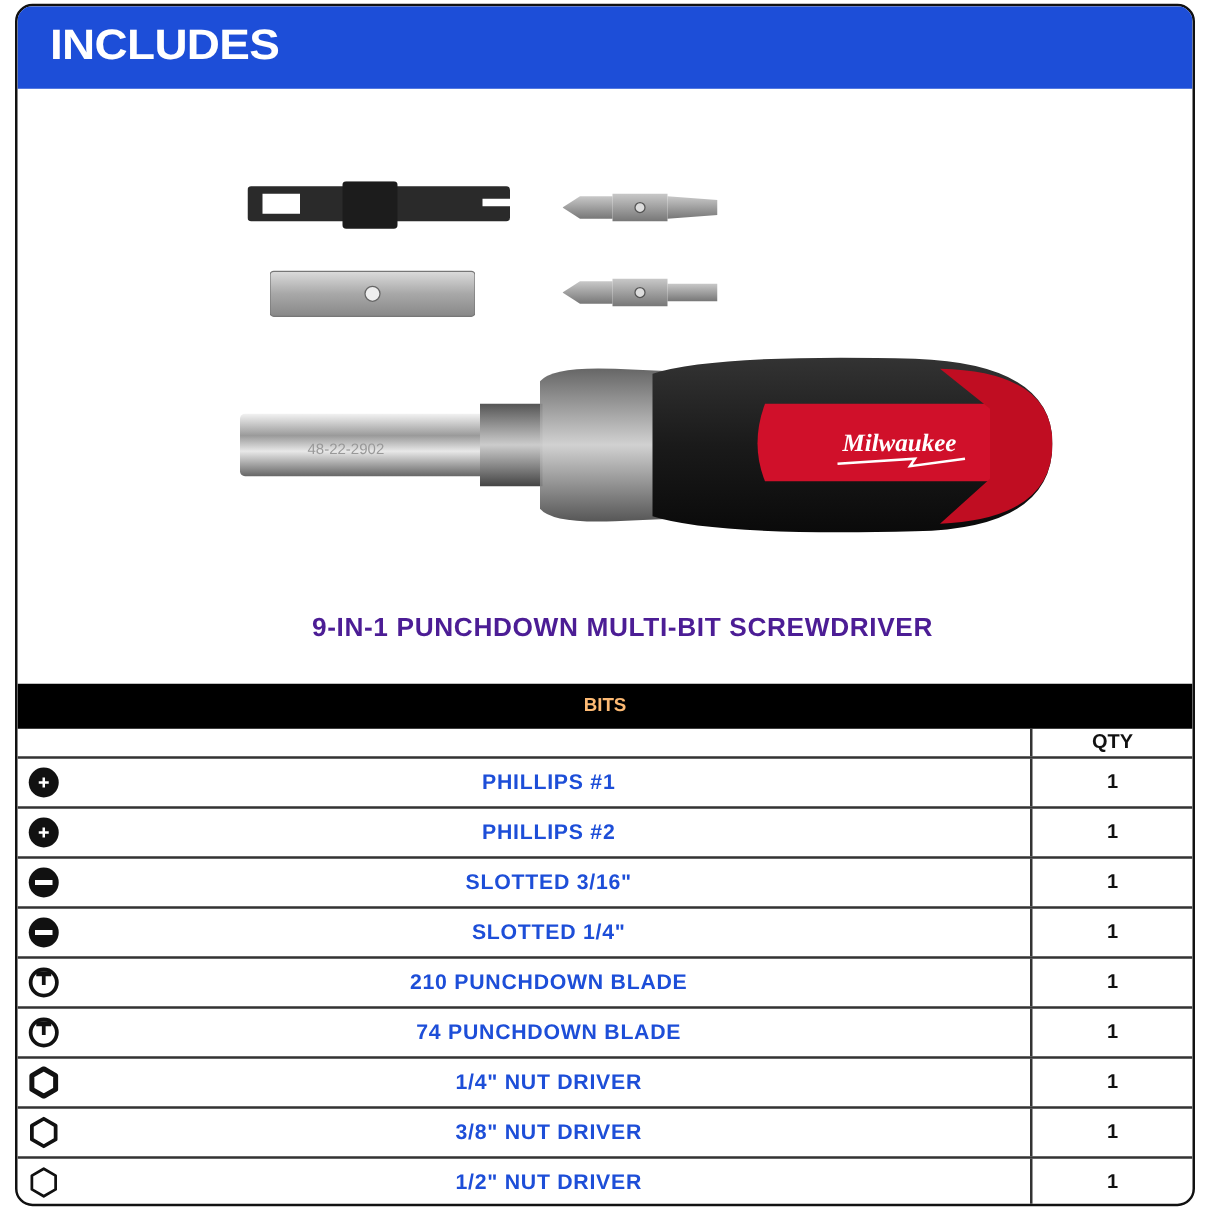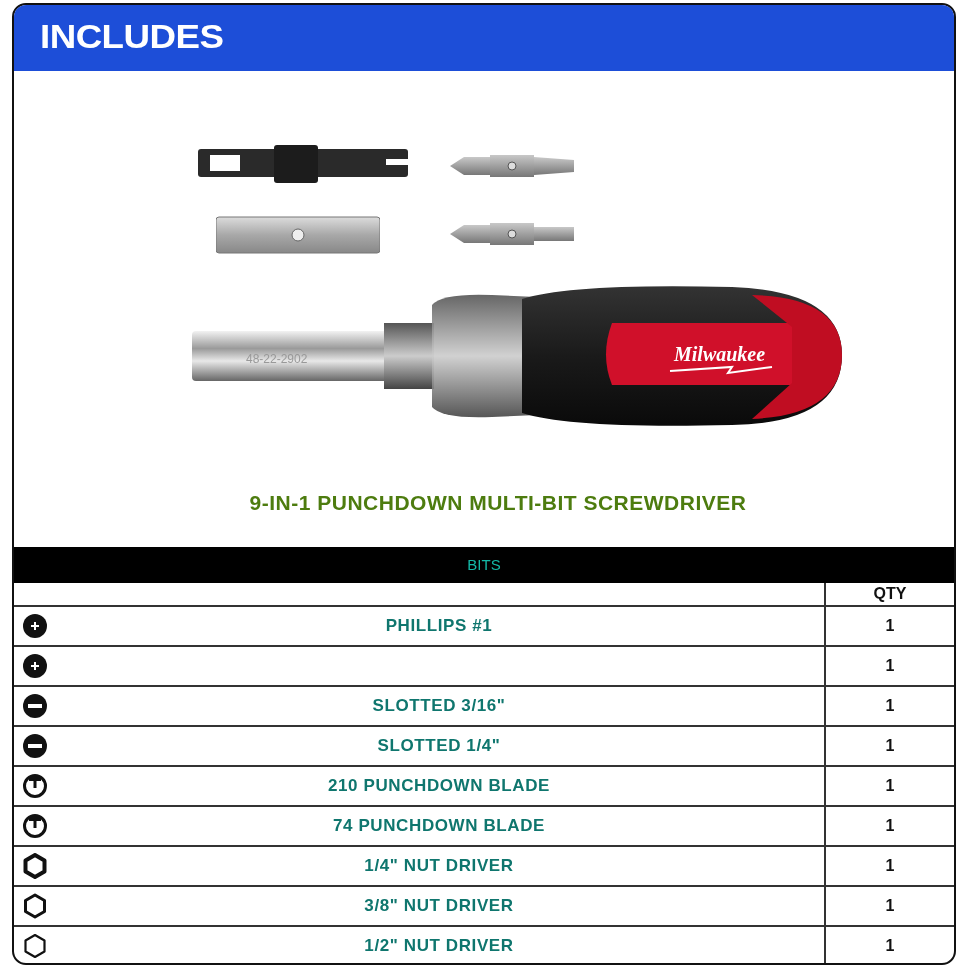--- a/index.html
+++ b/index.html
@@ -11,38 +11,38 @@
   .inc-header {
     position: absolute; left: 0; top: 0; right: 0; height: 66px; background: #1d4ed8; text-align: center;
   }
   .inc-title {
     position: absolute; left: 26px; top: 12px; color: #fff; font-weight: bold;
     font-size: 34px; letter-spacing: -0.5px; transform: scaleX(1.08); transform-origin: left;
   }
   .product-area { position: absolute; left: 0; top: 66px; right: 0; height: 476px; margin-left: 28px; }
   .product-title {
     position: absolute; left: 0; right: 0; top: 420px; text-align: center;
-    font-weight: bold; font-size: 21px; color: #4d7c0f; letter-spacing: 0.5px;
+    font-weight: bold; font-size: 21px; color: #4c1d95; letter-spacing: 0.5px;
   }
   .bits-header {
     position: absolute; left: 0; right: 0; top: 542px; height: 36px; background: #000;
-    color: #14b8a6; font-weight: normal; font-size: 15px; text-align: center; line-height: 36px;
+    color: #fdba74; font-weight: bold; font-size: 15px; text-align: center; line-height: 36px;
   }
   .table { position: absolute; left: 0; right: 0; top: 578px; }
   .qty-head-row { height: 22px; position: relative; border-bottom: 2px solid #333; }
   .qty-head {
     position: absolute; left: 810px; right: 0; top: 0; height: 22px; border-left: 2px solid #333;
     text-align: center; font-weight: bold; font-size: 16px; line-height: 22px; color: #111;
   }
   .row { height: 38px; position: relative; border-bottom: 2px solid #333; }
   .row:last-child { border-bottom: none; }
   .row .icon { position: absolute; left: 8px; top: 6px; width: 26px; height: 26px; }
   .row .name {
     position: absolute; left: 40px; width: 770px; top: 0; line-height: 38px; text-align: center;
-    font-weight: bold; font-size: 17px; color: #0f766e; letter-spacing: 0.6px;
+    font-weight: bold; font-size: 17px; color: #1d4ed8; letter-spacing: 0.6px;
   }
   .row .qty {
     position: absolute; left: 810px; right: 0; top: 0; height: 38px; border-left: 2px solid #333;
     text-align: center; line-height: 38px; font-weight: bold; font-size: 16px; color: #111;
   }
   svg { display: block; }
 </style>
 </head>
 <body>
 
@@ -136,20 +136,21 @@
           <path d="M13,9 V17 M9,13 H17" stroke="#fff" stroke-width="2"></path>
         </svg>
       <div class="name">PHILLIPS #1</div>
       <div class="qty">1</div>
     </div>
     <div class="row">
       <svg class="icon" viewBox="0 0 26 26">
           <circle cx="13" cy="13" r="12" fill="#111"></circle>
           <path d="M13,9 V17 M9,13 H17" stroke="#fff" stroke-width="2"></path>
         </svg>
+      <div class="name">PHILLIPS #2</div>
       <div class="qty">1</div>
     </div>
     <div class="row">
       <svg class="icon" viewBox="0 0 26 26">
           <circle cx="13" cy="13" r="12" fill="#111"></circle>
           <rect x="6" y="11" width="14" height="4" fill="#fff"></rect>
         </svg>
       <div class="name">SLOTTED 3/16"</div>
       <div class="qty">1</div>
     </div>

